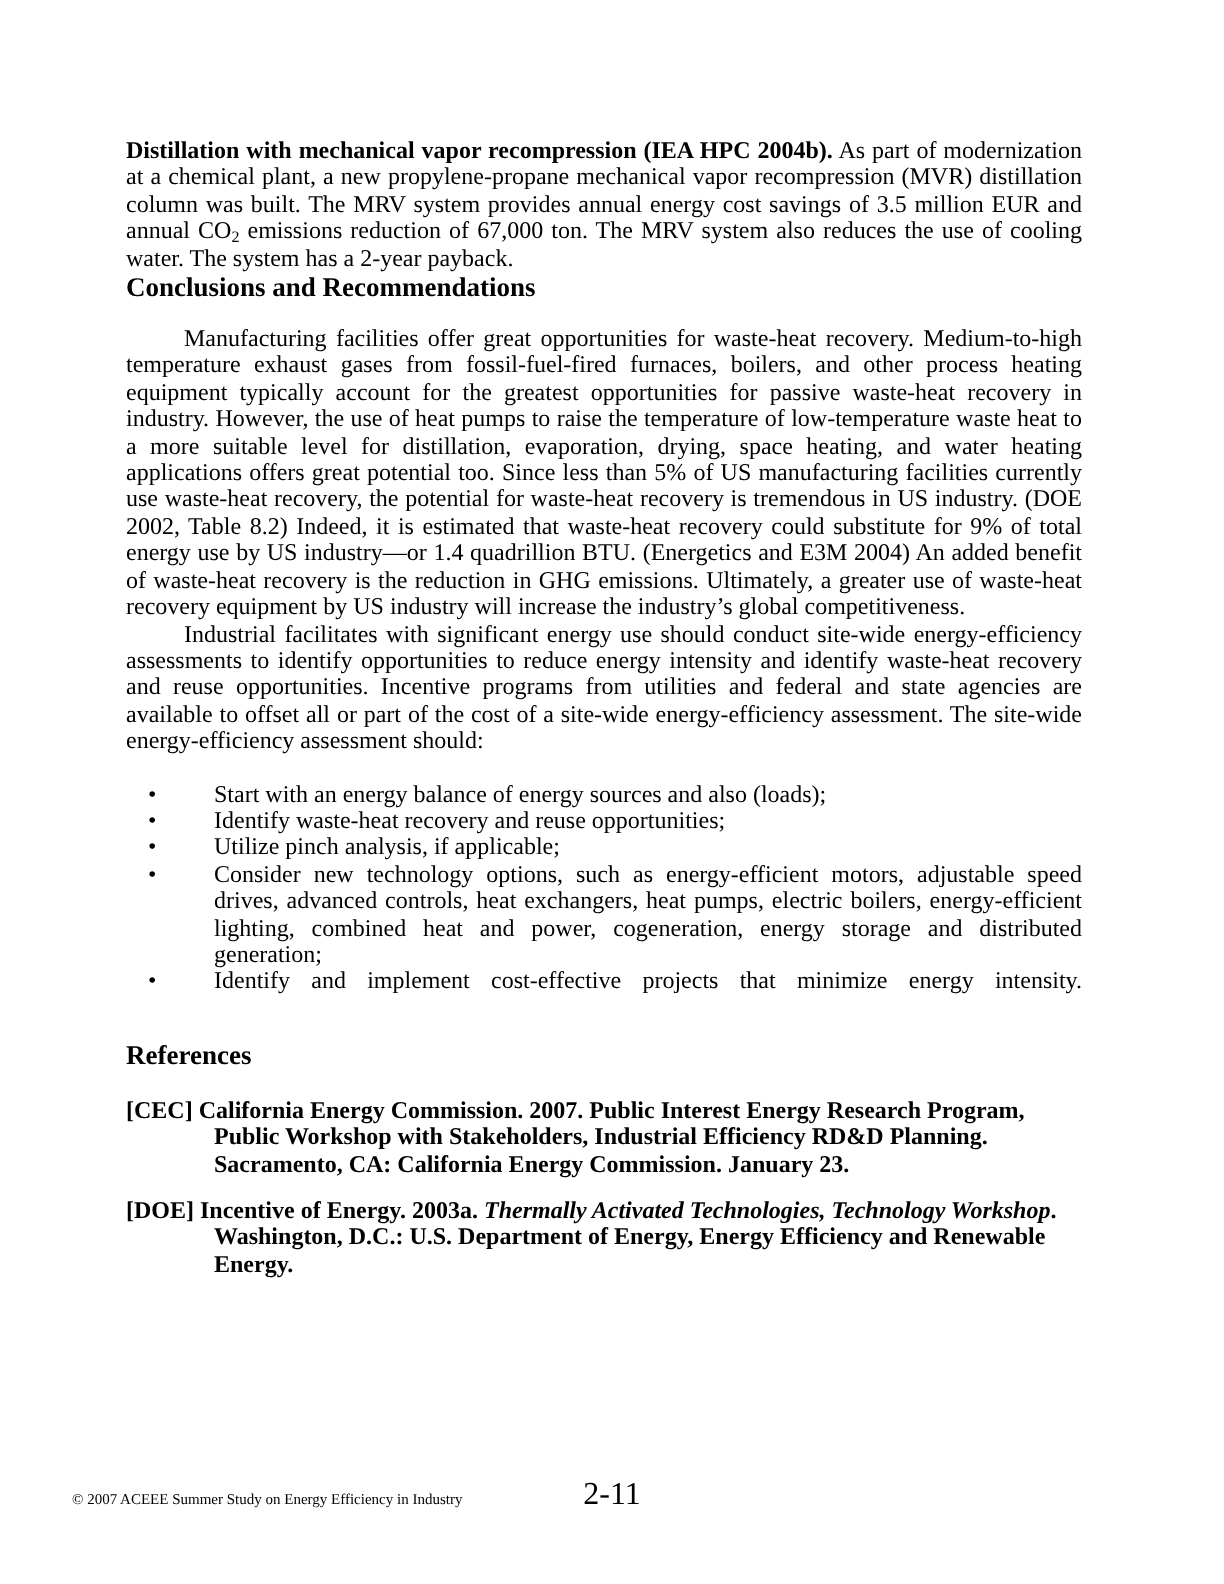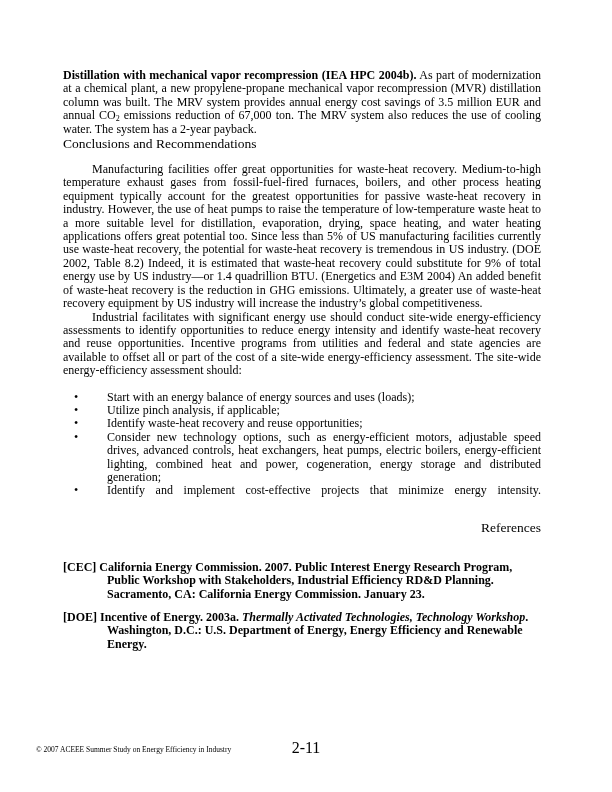--- a/index.html
+++ b/index.html
@@ -27,25 +27,25 @@
   }
   p { margin: 0; }
   .para { text-align: justify; }
   .indent { text-indent: 29px; }
   .seg-bold { font-weight: bold; }
   .seg-italic { font-style: italic; }
   .seg-sub { font-size: 8px; vertical-align: -2px; line-height: 0; }
   h2 {
     font-size: 13.5px;
     line-height: 16px;
-    font-weight: normal;
+    font-weight: bold;
     font-family: "Liberation Serif", "DejaVu Serif", serif;
   }
   .h-conclusions { margin: 0 0 11px 0; }
-  .h-references  { margin: 22px 0 25px 0; text-align: right; }
+  .h-references  { margin: 22px 0 13px 0; }
   ul.bullets {
     list-style: none;
     margin: 13px 0 0 0;
     padding: 0;
   }
   ul.bullets li {
     position: relative;
     padding-left: 44px;
     text-align: justify;
   }
@@ -95,23 +95,23 @@
 
     <p class="para lead"><span class="seg-bold">Distillation with mechanical vapor recompression (IEA HPC 2004b).</span><span> As part of modernization at a chemical plant, a new propylene-propane mechanical vapor recompression (MVR) distillation column was built. The MRV system provides annual energy cost savings of 3.5 million EUR and annual CO</span><span class="seg-sub">2</span><span> emissions reduction of 67,000 ton. The MRV system also reduces the use of cooling water. The system has a 2-year payback.</span></p>
 
     <h2 class="h-conclusions">Conclusions and Recommendations</h2>
 
     <p class="para indent">Manufacturing facilities offer great opportunities for waste-heat recovery. Medium-to-high temperature exhaust gases from fossil-fuel-fired furnaces, boilers, and other process heating equipment typically account for the greatest opportunities for passive waste-heat recovery in industry. However, the use of heat pumps to raise the temperature of low-temperature waste heat to a more suitable level for distillation, evaporation, drying, space heating, and water heating applications offers great potential too. Since less than 5% of US manufacturing facilities currently use waste-heat recovery, the potential for waste-heat recovery is tremendous in US industry. (DOE 2002, Table 8.2) Indeed, it is estimated that waste-heat recovery could substitute for 9% of total energy use by US industry—or 1.4 quadrillion BTU. (Energetics and E3M 2004) An added benefit of waste-heat recovery is the reduction in GHG emissions. Ultimately, a greater use of waste-heat recovery equipment by US industry will increase the industry’s global competitiveness.</p>
 
     <p class="para indent">Industrial facilitates with significant energy use should conduct site-wide energy-efficiency assessments to identify opportunities to reduce energy intensity and identify waste-heat recovery and reuse opportunities. Incentive programs from utilities and federal and state agencies are available to offset all or part of the cost of a site-wide energy-efficiency assessment. The site-wide energy-efficiency assessment should:</p>
 
     <ul class="bullets">
-      <li>Start with an energy balance of energy sources and uses (loads);</li>
+      <li>Start with an energy balance of energy sources and also (loads);</li>
+      <li>Identify waste-heat recovery and reuse opportunities;</li>
       <li>Utilize pinch analysis, if applicable;</li>
-      <li>Identify waste-heat recovery and reuse opportunities;</li>
       <li>Consider new technology options, such as energy-efficient motors, adjustable speed drives, advanced controls, heat exchangers, heat pumps, electric boilers, energy-efficient lighting, combined heat and power, cogeneration, energy storage and distributed generation;</li>
       <li class="justify-last">Identify and implement cost-effective projects that minimize energy intensity.</li>
     </ul>
 
     <h2 class="h-references">References</h2>
 
     <p class="reference"><span>[CEC] </span><span>California Energy Commission. 2007. Public Interest Energy Research Program, Public Workshop with Stakeholders, Industrial Efficiency RD&amp;D Planning. Sacramento, CA: California Energy Commission. January 23.</span></p>
 
     <p class="reference"><span>[DOE] </span><span>Incentive of Energy. 2003a. </span><span class="seg-italic">Thermally Activated Technologies, Technology Workshop</span><span>. Washington, D.C.: U.S. Department of Energy, Energy Efficiency and Renewable Energy.</span></p>
 

